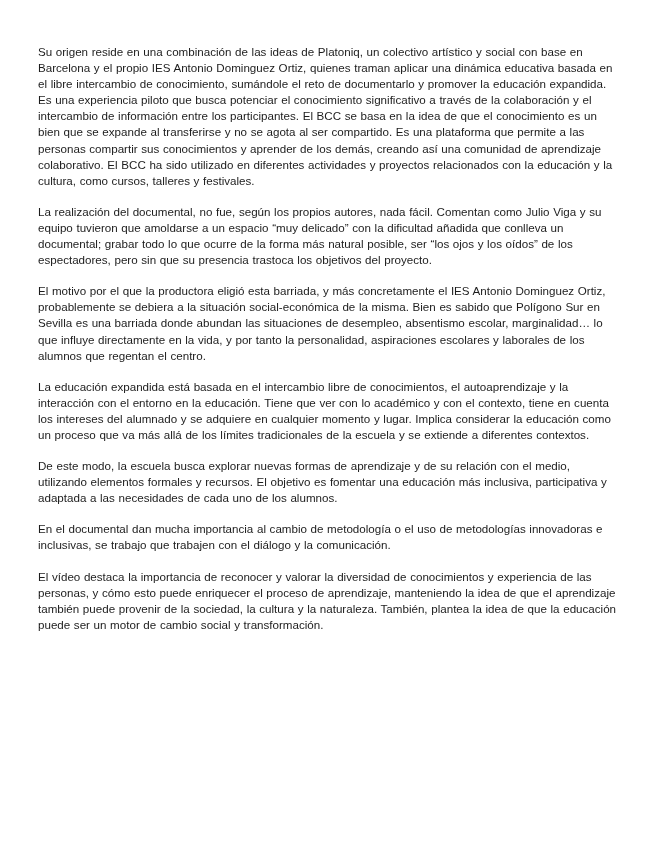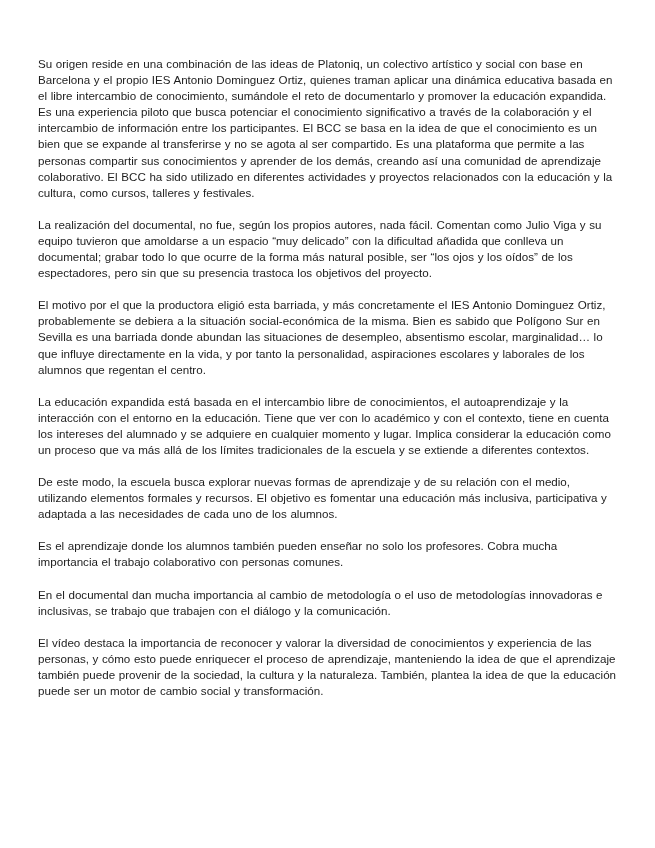--- a/index.html
+++ b/index.html
@@ -18,32 +18,31 @@
     height: 848px;
     padding: 40px 37px 40px 38px;
     background: #ffffff;
     font-family: "Liberation Sans", sans-serif;
     font-size: 11.6px;
     line-height: 16.1px;
     color: #1c1c1c;
     text-align: left;
   }
   .page p {
-    margin: 16px 0 15px 0;
+    margin: 4px 0 15px 0;
     word-spacing: 0.4px;
   }
   .page p:last-child {
     margin-bottom: 0;
   }
 </style>
 </head>
 <body>
 
 <div class="page">
   <p>Su origen reside en una combinación de las ideas de Platoniq, un colectivo artístico y social con base en Barcelona y el propio IES Antonio Dominguez Ortiz, quienes traman aplicar una dinámica educativa basada en el libre intercambio de conocimiento, sumándole el reto de documentarlo y promover la educación expandida. Es una experiencia piloto que busca potenciar el conocimiento significativo a través de la colaboración y el intercambio de información entre los participantes. El BCC se basa en la idea de que el conocimiento es un bien que se expande al transferirse y no se agota al ser compartido. Es una plataforma que permite a las personas compartir sus conocimientos y aprender de los demás, creando así una comunidad de aprendizaje colaborativo. El BCC ha sido utilizado en diferentes actividades y proyectos relacionados con la educación y la cultura, como cursos, talleres y festivales.</p>
   <p>La realización del documental, no fue, según los propios autores, nada fácil. Comentan como Julio Viga y su equipo tuvieron que amoldarse a un espacio “muy delicado” con la dificultad añadida que conlleva un documental; grabar todo lo que ocurre de la forma más natural posible, ser “los ojos y los oídos” de los espectadores, pero sin que su presencia trastoca los objetivos del proyecto.</p>
   <p>El motivo por el que la productora eligió esta barriada, y más concretamente el IES Antonio Dominguez Ortiz, probablemente se debiera a la situación social-económica de la misma. Bien es sabido que Polígono Sur en Sevilla es una barriada donde abundan las situaciones de desempleo, absentismo escolar, marginalidad… lo que influye directamente en la vida, y por tanto la personalidad, aspiraciones escolares y laborales de los alumnos que regentan el centro.</p>
   <p>La educación expandida está basada en el intercambio libre de conocimientos, el autoaprendizaje y la interacción con el entorno en la educación. Tiene que ver con lo académico y con el contexto, tiene en cuenta los intereses del alumnado y se adquiere en cualquier momento y lugar. Implica considerar la educación como un proceso que va más allá de los límites tradicionales de la escuela y se extiende a diferentes contextos.</p>
   <p>De este modo, la escuela busca explorar nuevas formas de aprendizaje y de su relación con el medio, utilizando elementos formales y recursos. El objetivo es fomentar una educación más inclusiva, participativa y adaptada a las necesidades de cada uno de los alumnos.</p>
-  <p>Es el aprendizaje donde los alumnos también pueden enseñar no solo los profesores. Cobra mucha importancia el trabajo colaborativo con personas comunes.</p>
   <p>En el documental dan mucha importancia al cambio de metodología o el uso de metodologías innovadoras e inclusivas, se trabajo que trabajen con el diálogo y la comunicación.</p>
   <p>El vídeo destaca la importancia de reconocer y valorar la diversidad de conocimientos y experiencia de las personas, y cómo esto puede enriquecer el proceso de aprendizaje, manteniendo la idea de que el aprendizaje también puede provenir de la sociedad, la cultura y la naturaleza. También, plantea la idea de que la educación puede ser un motor de cambio social y transformación.</p>
 </div>
 
 </body></html>

